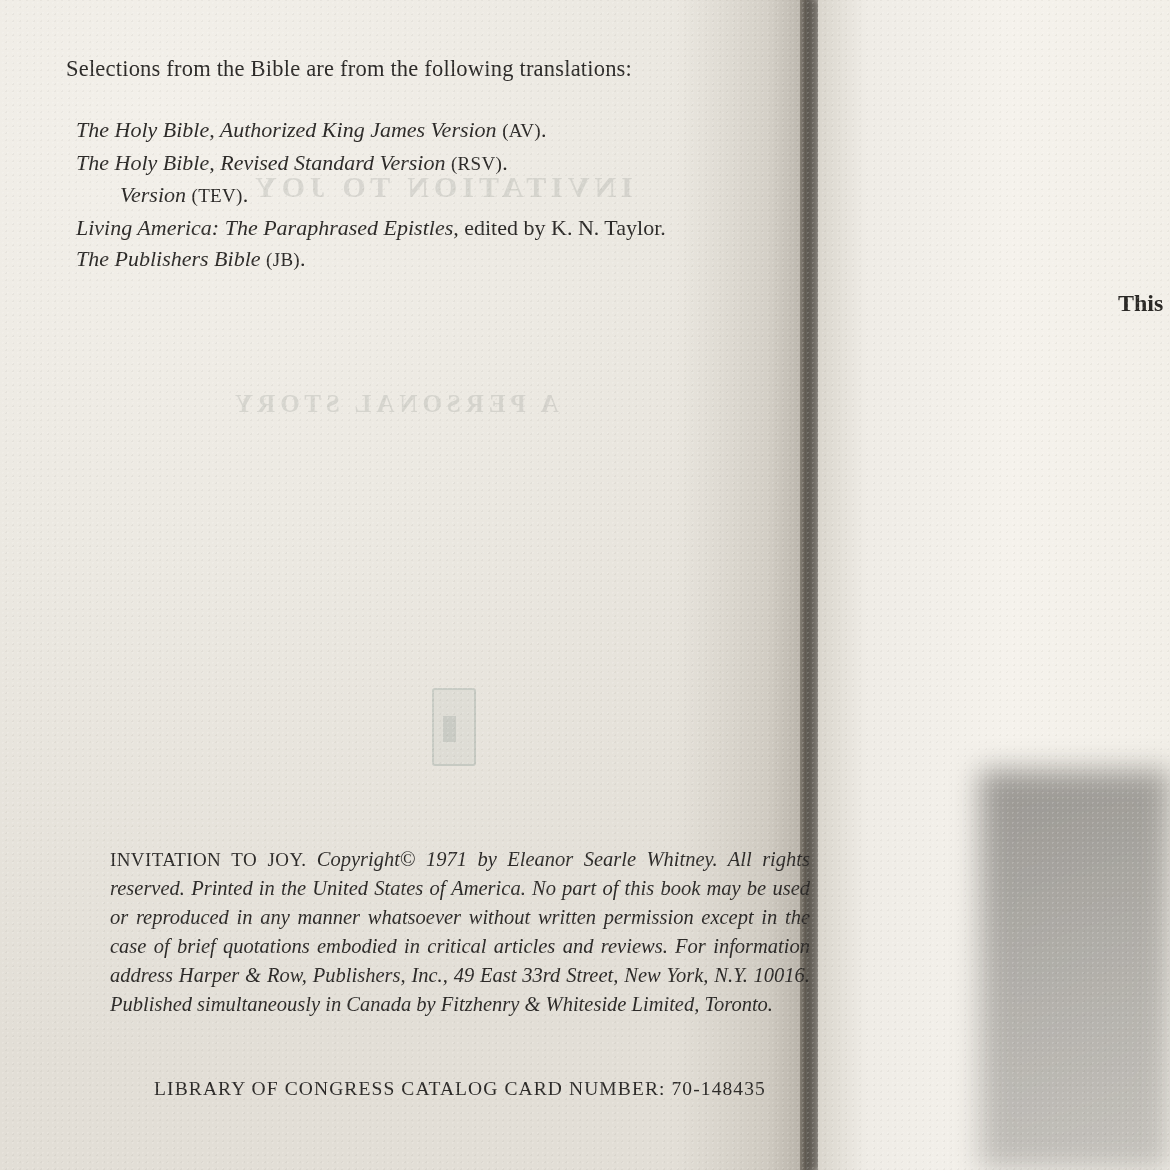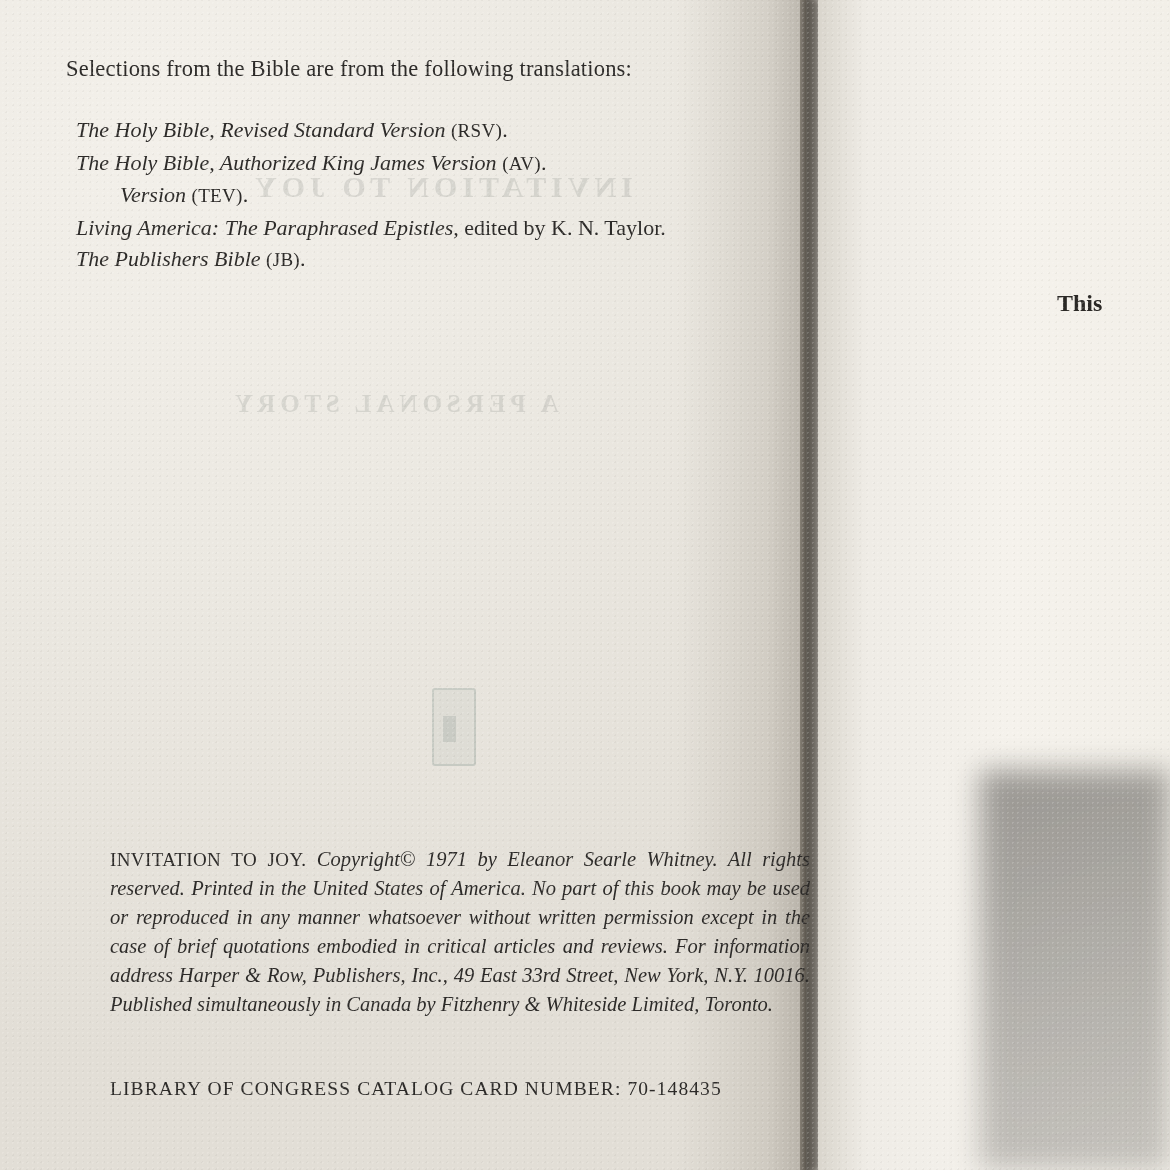--- a/index.html
+++ b/index.html
@@ -135,29 +135,29 @@
     font-style: normal;
     font-size: 19px;
     letter-spacing: .4px;
   }
   .copyright .c-rom { font-style: normal; }
 
   .loc {
     position: absolute;
     left: 110px; top: 1078px;
     width: 700px;
-    text-align: left;
+    text-align: center;
     font-variant: small-caps;
     font-size: 19.5px;
     letter-spacing: 1.1px;
   }
 
   .right-text {
     position: absolute;
-    left: 1057px; top: 290px;
+    left: 1118px; top: 290px;
     font-size: 24px;
     font-weight: 700;
     color: #2b2926;
     white-space: nowrap;
   }
 
   
   .grain {
     position: absolute;
     inset: 0;
@@ -182,26 +182,26 @@
   <div class="right-shadow"></div>
 
   <div class="ghost ghost-1">INVITATION TO JOY</div>
   <div class="ghost ghost-2">A PERSONAL STORY</div>
   <div class="ghost-stamp"></div>
 
   <div class="intro-line ink">Selections from the Bible are from the following translations:</div>
 
   <div class="trans-list ink">
     <div class="row">
+      <span>The Holy Bible, Authorized King James Version</span>
+      <span class="sc">(<span>AV</span>)</span><span class="rom">.</span>
+    </div>
+    <div class="row">
       <span>The Holy Bible, Revised Standard Version</span>
       <span class="sc">(<span>RSV</span>)</span><span class="rom">.</span>
-    </div>
-    <div class="row">
-      <span>The Holy Bible, Authorized King James Version</span>
-      <span class="sc">(<span>AV</span>)</span><span class="rom">.</span>
     </div>
     <div class="row">
       <span class="ind">
         <span>Version</span>
         <span class="sc">(<span>TEV</span>)</span><span class="rom">.</span>
       </span>
     </div>
     <div class="row">
       <span>Living America: The Paraphrased Epistles,</span>
       <span class="rom">edited by K. N. Taylor.</span>

